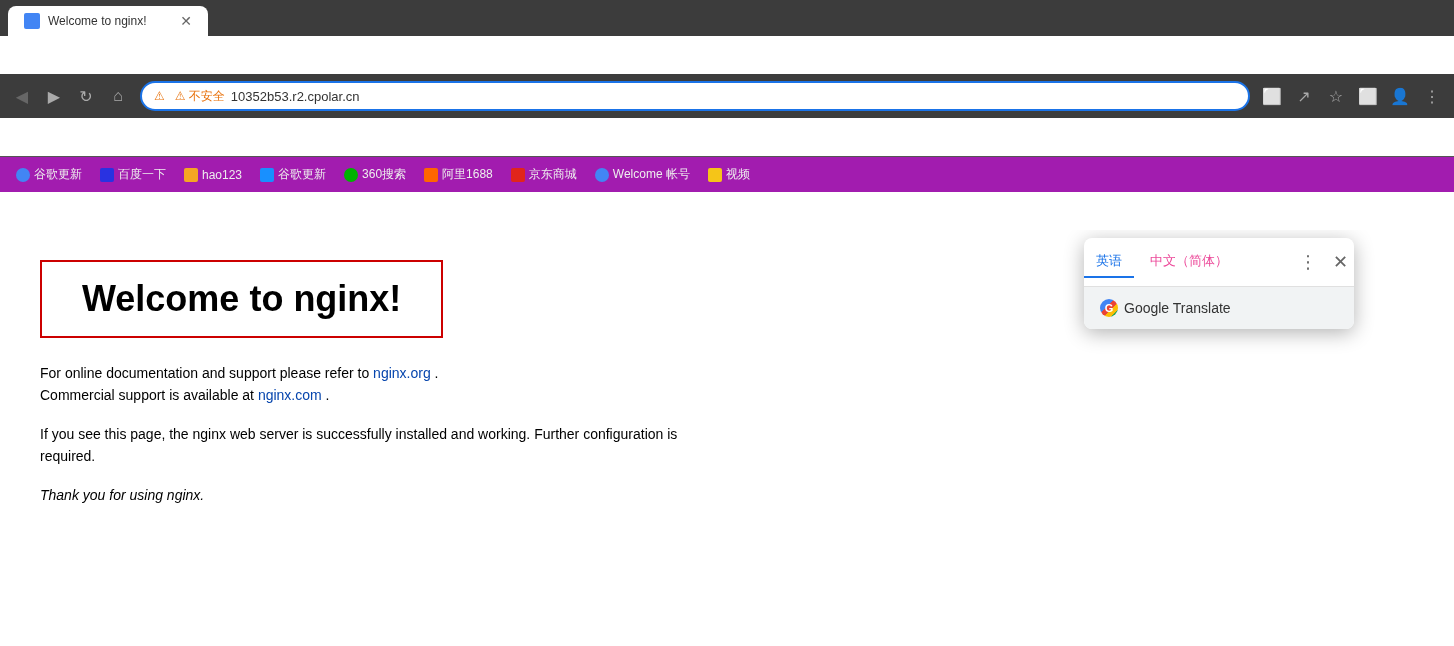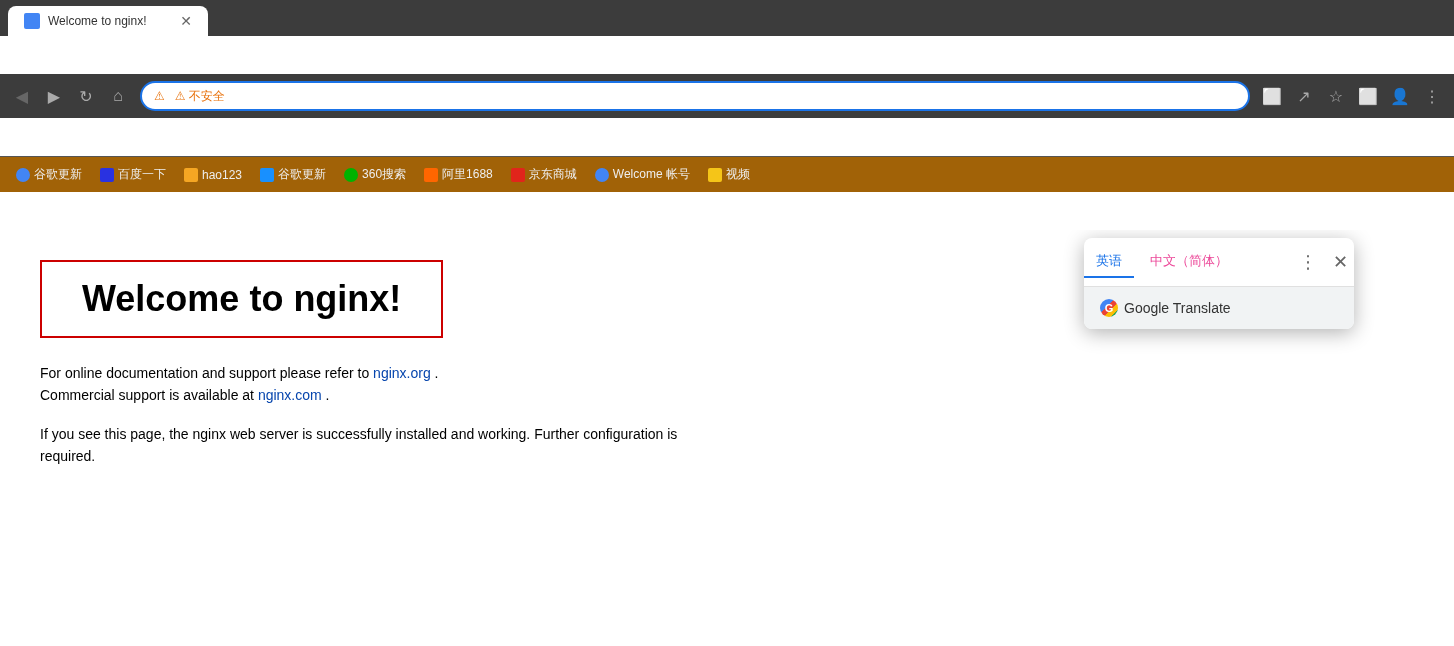--- a/index.html
+++ b/index.html
@@ -73,21 +73,21 @@
       width: 28px; height: 28px;
       border-radius: 50%;
       background: none; border: none;
       color: #aaa; font-size: 16px;
       cursor: pointer;
       display: flex; align-items: center; justify-content: center;
     }
 
     
     .bookmarks-bar {
-      background: #a16207;
+      background: #a21caf;
       height: 36px;
       display: flex;
       align-items: center;
       padding: 0 8px;
       gap: 2px;
       border-top: 1px solid #555;
     }
     .bookmark-item {
       display: flex; align-items: center; gap: 4px;
       padding: 4px 8px;
@@ -212,20 +212,21 @@
     <button class="nav-btn disabled" title="◀">◀</button>
     <button class="nav-btn">▶</button>
     <button class="nav-btn">↻</button>
     <button class="nav-btn">⌂</button>
 
     <div class="address-bar-container">
       <span class="security-warning">
         <span>⚠</span>
         <span style="color:#e8710a;margin-left:8px;">⚠ 不安全</span>
       </span>
+      <span class="address-text">10352b53.r2.cpolar.cn</span>
     </div>
 
     <div class="nav-right">
       <button class="nav-right-btn" title="Cast">⬜</button>
       <button class="nav-right-btn">↗</button>
       <button class="nav-right-btn">☆</button>
       <button class="nav-right-btn">⬜</button>
       <button class="nav-right-btn">👤</button>
       <button class="nav-right-btn">⋮</button>
     </div>
@@ -280,20 +281,23 @@
         <span>For online documentation and support please refer to </span>
         <a href="#">nginx.org</a>
         <span>.<br></span>
         <span>Commercial support is available at </span>
         <a href="#">nginx.com</a>
         <span>.</span>
       </p>
       <p>
         <span>If you see this page, the nginx web server is successfully installed and
         working. Further configuration is required.</span>
+      </p>
+      <p>
+        <em>Thank you for using nginx.</em>
       </p>
     </div>
 
     
     <div class="translate-popup">
       <div class="translate-header">
         <div class="translate-tab active">英语</div>
         <div class="translate-tab">中文（简体）</div>
         <div class="translate-spacer"></div>
         <button class="translate-more-btn">⋮</button>

